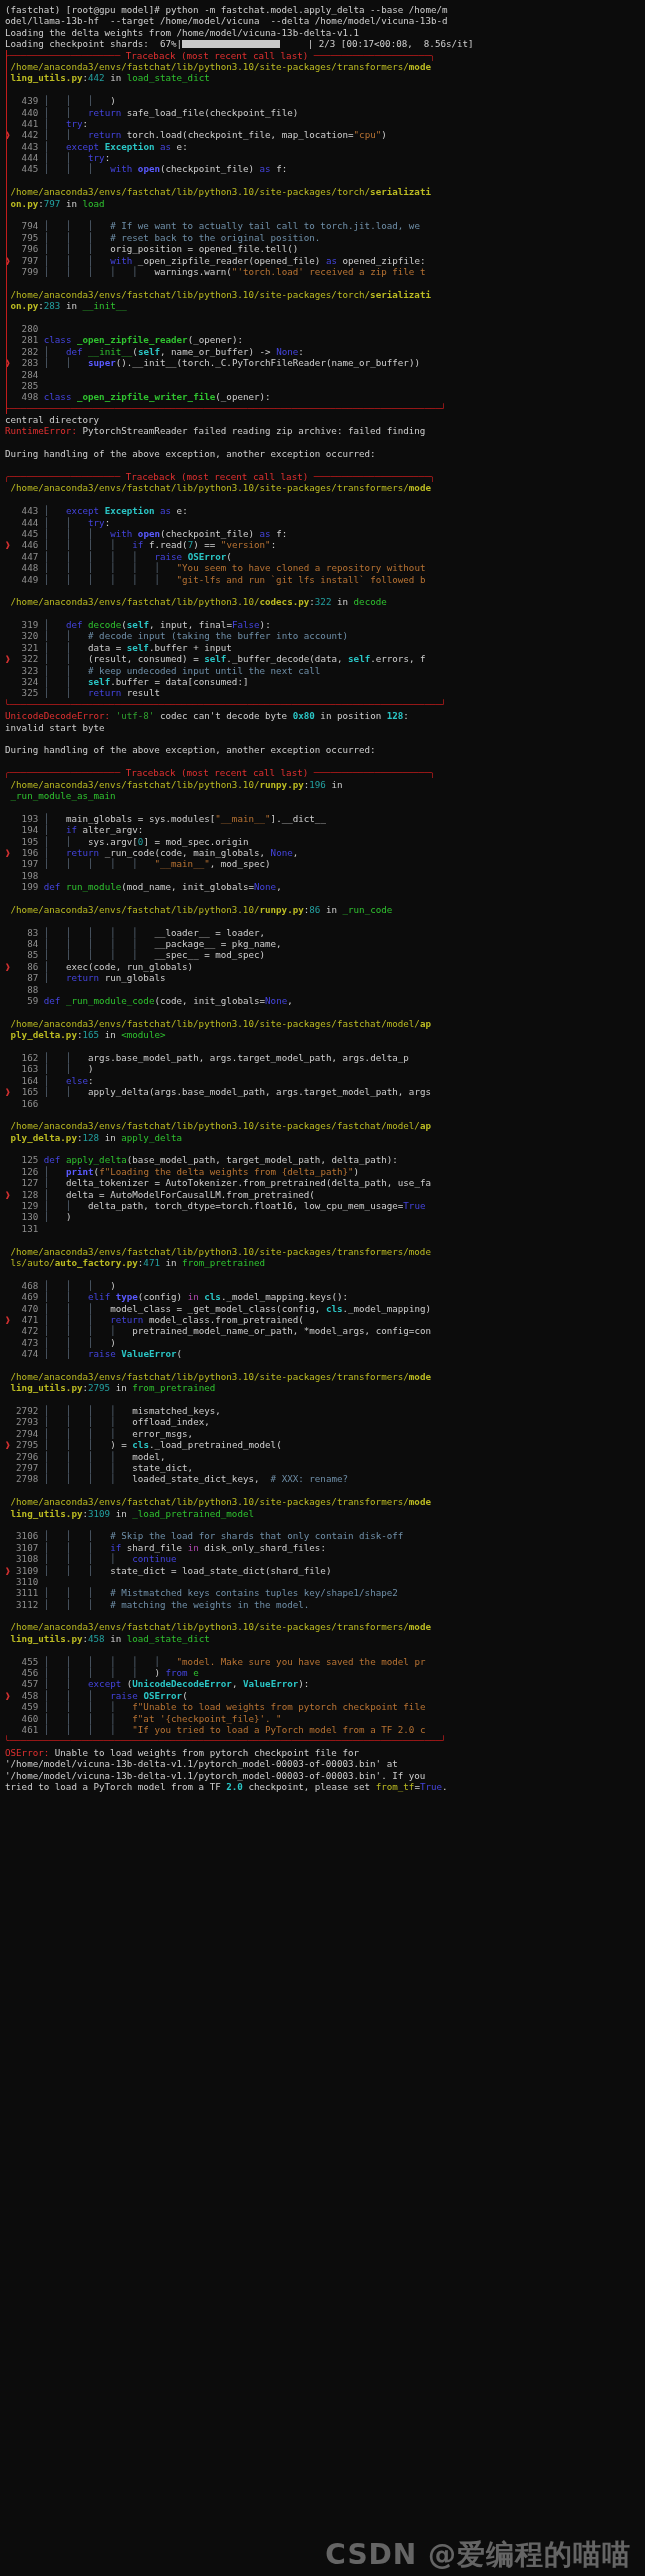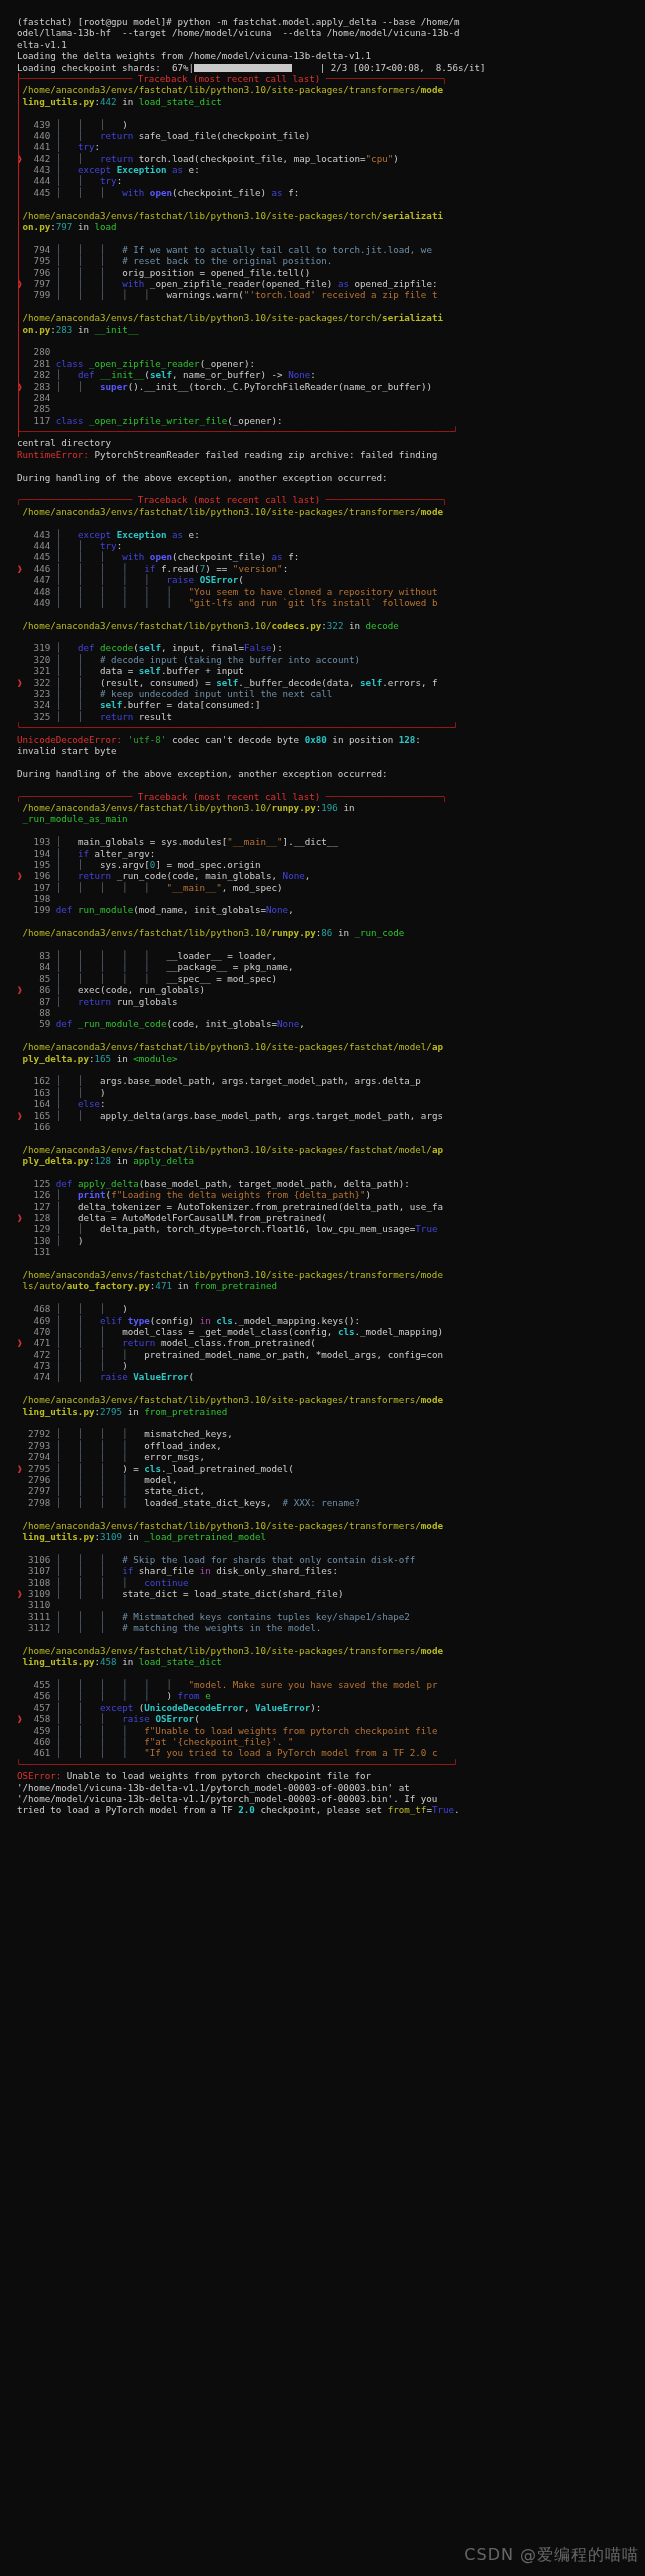--- a/index.html
+++ b/index.html
@@ -4,62 +4,61 @@
 <style>
   html,body{margin:0;padding:0;background:#0c0c0c;}
   body{
     width:645px;
     font-family:"DejaVu Sans Mono","Liberation Mono",monospace;
     font-size:9.2px;
     line-height:11.4px;
     color:#cfcfcf;
     -webkit-font-smoothing:none;
   }
-  .term{width:645px;min-height:2576px;position:relative;padding:16px;box-sizing:border-box;overflow:hidden;}
+  .term{width:645px;min-height:2576px;position:relative;padding:4px;box-sizing:border-box;overflow:hidden;}
   .row{white-space:pre;height:11.4px;padding-left:1px;}
   .blank{height:11.4px;}
   
   .w{color:#cfcfcf}
   .redb{color:#e03030;font-weight:normal}
   .yel{color:#bcbc22}        
   .yelb{color:#bcbc22;font-weight:bold}
   .grn{color:#2fc22f}        
-  .grnb{color:#2fc22f;font-weight:normal}
+  .grnb{color:#2fc22f;font-weight:bold}
   .blu{color:#4444dd}        
   .blub{color:#5a5aff;font-weight:bold}
   .cyn{color:#23a0a0}        
   .cynb{color:#2bc6c6;font-weight:bold}
   .mag{color:#b048b0}
   .ln{color:#8f8f8f}         
   .gut{color:#5a6a7a}        
   .cmt{color:#6f8fa8}        
   .str{color:#b87333}        
   .strg{color:#2fa02f}
   
   .box{position:relative;margin:0;}
   .bline{white-space:pre;color:#c01c1c;height:11.4px;}
   .bar{position:absolute;top:0;bottom:0;width:1px;background:#c01c1c;}
   .barL{left:2px}
   .progbar{display:inline-block;width:98px;height:8px;background:#c8c8c8;vertical-align:-1px;}
   .marker{color:#d03030;}
   .wm{
-    position:absolute;right:6px;bottom:16px;
+    position:absolute;right:14px;bottom:16px;
     font-family:"DejaVu Sans","Liberation Sans",sans-serif;
-    font-size:16px;color:rgba(235,235,235,0.40);
-    letter-spacing:1px;pointer-events:none;white-space:nowrap;
+    font-size:28px;color:rgba(235,235,235,0.40);
+    letter-spacing:1px;pointer-events:none;white-space:nowrap;font-weight:bold;
   }
 </style>
 </head>
 <body>
 
 <div class="term">
 
   <div class="row"><span class="w">(fastchat) [root@gpu model]# python -m fastchat.model.apply_delta --base /home/m</span></div>
   <div class="row"><span class="w">odel/llama-13b-hf  --target /home/model/vicuna  --delta /home/model/vicuna-13b-d</span></div>
-  <div class="row"><span class="w">elta-v1.1</span></div>
   <div class="row">Loading the delta weights from /home/model/vicuna-13b-delta-v1.1</div>
   <div class="row"><span class="w">Loading checkpoint shards:  67%|</span><span class="progbar"></span><span class="w">     | 2/3 [00:17&lt;00:08,  8.56s/it]</span></div>
 
   <div class="box">
     <div class="bline">╭──────────────────── <span class="redb">Traceback (most recent call last)</span> ─────────────────────╮</div>
     <div class="row"><span class="bar barL"></span> <span class="yel">/home/anaconda3/envs/fastchat/lib/python3.10/site-packages/transformers/</span><span class="yelb">mode</span></div>
     <div class="row"> <span class="yelb">ling_utils.py</span><span class="w">:</span><span class="cyn">442</span><span class="w"> in </span><span class="grn">load_state_dict</span></div>
     <div class="blank"></div>
     <div class="row">   <span class="ln">439</span> <span class="gut">│   │   │   </span><span class="w">)</span></div>
     <div class="row">   <span class="ln">440</span> <span class="gut">│   │   </span><span class="blu">return</span><span class="w"> safe_load_file(checkpoint_file)</span></div>
@@ -80,21 +79,21 @@
     <div class="blank"></div>
     <div class="row"> <span class="yel">/home/anaconda3/envs/fastchat/lib/python3.10/site-packages/torch/</span><span class="yelb">serializati</span></div>
     <div class="row"> <span class="yelb">on.py</span><span class="w">:</span><span class="cyn">283</span><span class="w"> in </span><span class="grn">__init__</span></div>
     <div class="blank"></div>
     <div class="row">   <span class="ln">280</span></div>
     <div class="row">   <span class="ln">281</span> <span class="blu">class</span> <span class="grnb">_open_zipfile_reader</span><span class="w">(_opener):</span></div>
     <div class="row">   <span class="ln">282</span> <span class="gut">│   </span><span class="blu">def</span> <span class="grn">__init__</span><span class="w">(</span><span class="cynb">self</span><span class="w">, name_or_buffer) -&gt; </span><span class="blu">None</span><span class="w">:</span></div>
     <div class="row"><span class="marker">❱</span>  <span class="ln">283</span> <span class="gut">│   │   </span><span class="blub">super</span><span class="w">().__init__(torch._C.PyTorchFileReader(name_or_buffer))</span></div>
     <div class="row">   <span class="ln">284</span></div>
     <div class="row">   <span class="ln">285</span></div>
-    <div class="row">   <span class="ln">117</span> <span class="blu">class</span> <span class="grnb">_open_zipfile_writer_file</span><span class="w">(_opener):</span></div>
+    <div class="row">   <span class="ln">498</span> <span class="blu">class</span> <span class="grnb">_open_zipfile_writer_file</span><span class="w">(_opener):</span></div>
     <div class="bline">╰──────────────────────────────────────────────────────────────────────────────╯</div>
   </div>
 
   <div class="row"><span class="w">central directory</span></div>
   <div class="row"><span class="redb">RuntimeError:</span><span class="w"> PytorchStreamReader failed reading zip archive: failed finding</span></div>
   <div class="blank"></div>
   <div class="row">During handling of the above exception, another exception occurred:</div>
   <div class="blank"></div>
 
   <div class="box">

